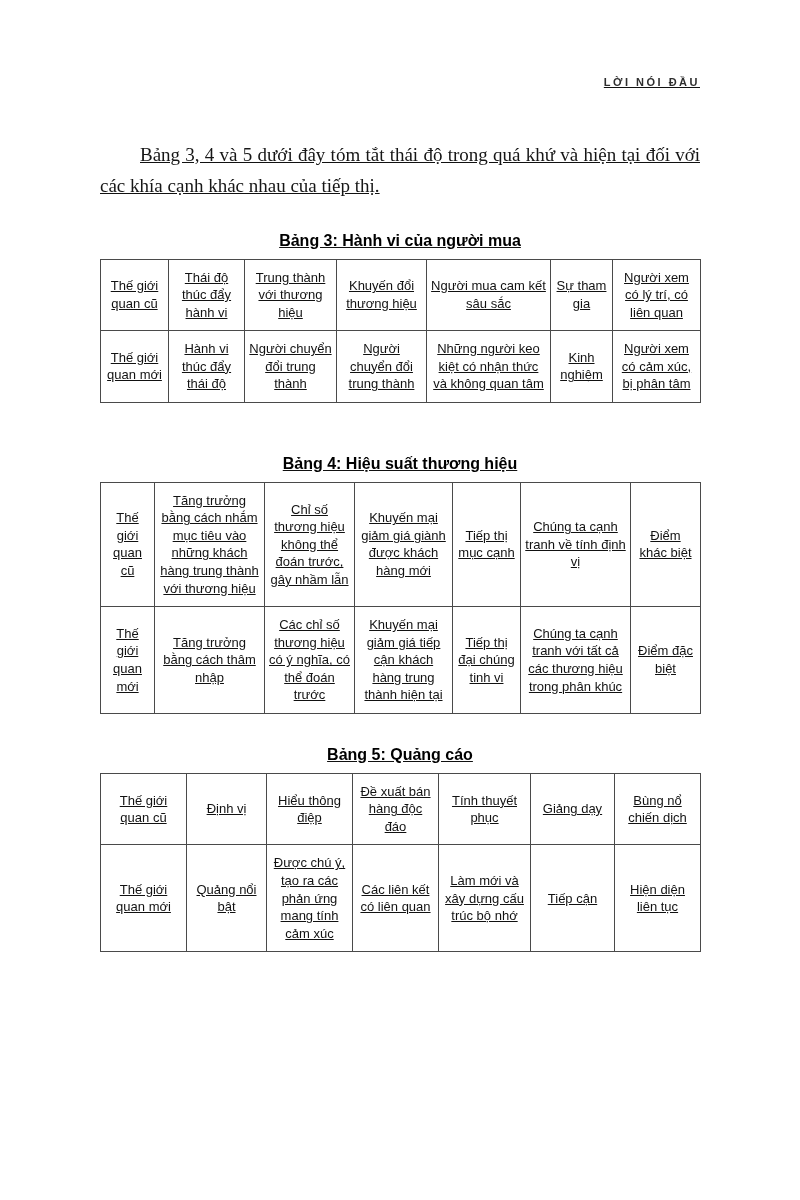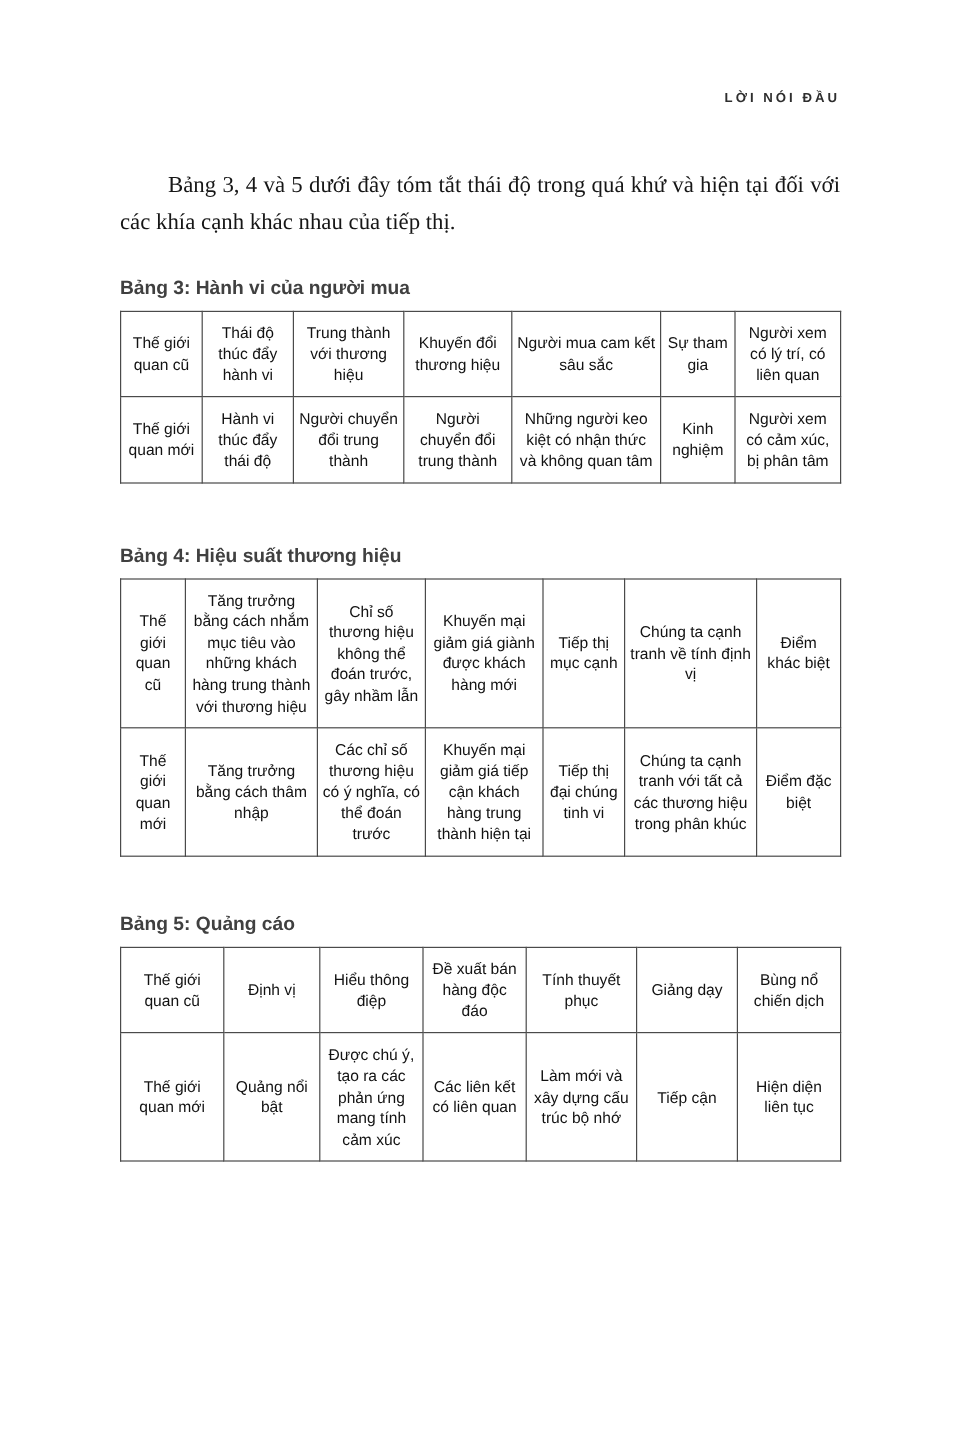--- a/index.html
+++ b/index.html
@@ -5,20 +5,21 @@
   * { margin: 0; padding: 0; box-sizing: border-box; }
   html, body { background: #ffffff; }
   .page {
     position: relative;
     width: 800px;
     height: 992px;
     background: #ffffff;
     font-family: "Liberation Sans", sans-serif;
     color: #111111;
     overflow: hidden;
+    text-decoration: underline;
   }
   .content { padding: 0 100px; }
 
   .running-header {
     padding-top: 76px;
     text-align: right;
     font-size: 11px;
     font-weight: 700;
     letter-spacing: 2.5px;
     color: #2e2e2e;
@@ -28,28 +29,28 @@
     margin-top: 52px;
     font-family: "Liberation Serif", serif;
     font-size: 19px;
     line-height: 1.62;
     text-align: justify;
     text-indent: 40px;
     color: #161616;
   }
 
   .table-title {
-    text-align: left;
+    text-align: center;
     font-weight: 700;
     font-size: 16px;
-    color: #404040;
+    color: #000000;
   }
   .mt-t3 { margin-top: 30px; }
   .mt-t4 { margin-top: 52px; }
-  .mt-t5 { margin-top: 48px; }
+  .mt-t5 { margin-top: 32px; }
 
   table {
     width: 600px;
     border-collapse: collapse;
     table-layout: fixed;
     margin-top: 9px;
   }
   td {
     border: 1px solid #4a4a4a;
     text-align: center;

